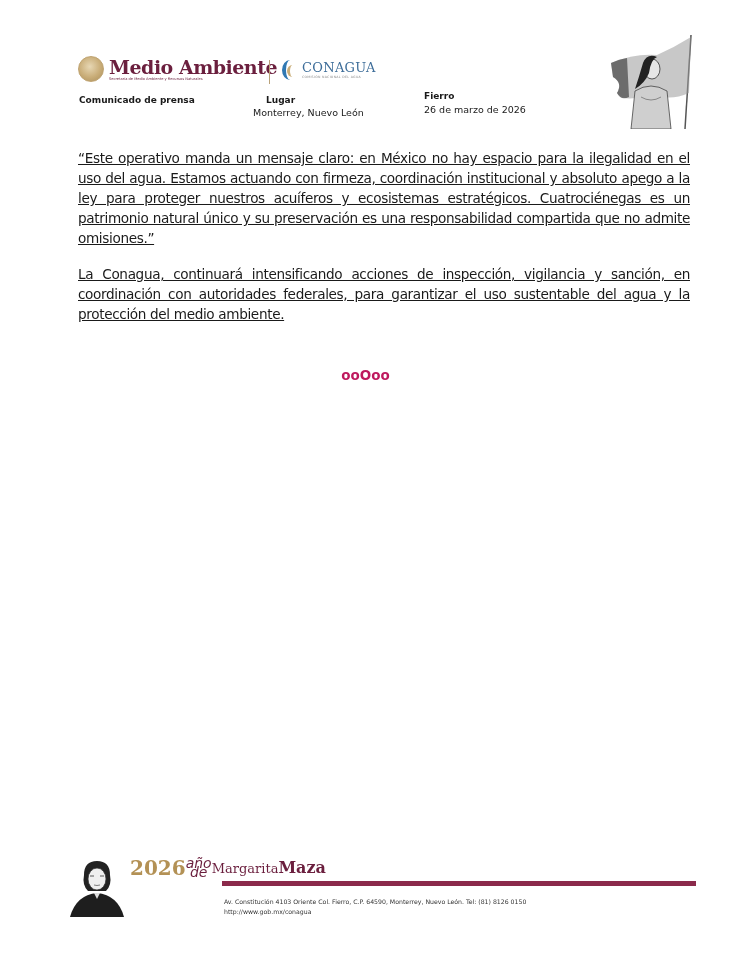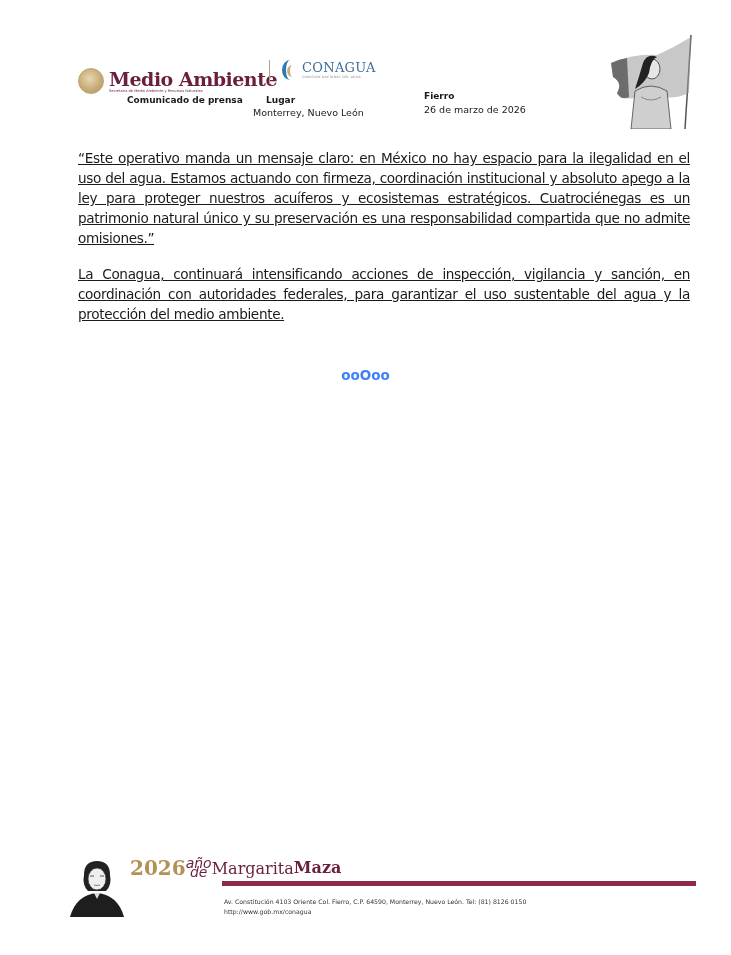--- a/index.html
+++ b/index.html
@@ -1,46 +1,46 @@
 <!DOCTYPE html>
 <html><head>
   <meta charset="utf-8">
   <style>
     html, body { margin: 0; padding: 0; background: #ffffff; }
     body { width: 731px; height: 955px; position: relative; overflow: hidden; font-family: "DejaVu Sans", sans-serif; color: #1a1a1a; }
 
     .header { position: absolute; left: 0; top: 0; width: 731px; height: 140px; }
-    .logo-ma { position: absolute; left: 78px; top: 56px; display: flex; align-items: center; margin-top: 12px; }
+    .logo-ma { position: absolute; left: 78px; top: 56px; display: flex; align-items: center; }
     .seal { width: 24px; height: 24px; border-radius: 50%; background: radial-gradient(circle at 45% 40%, #e7d7b4 0%, #c9ad78 55%, #a88d5a 100%); border: 1px solid #bfa370; margin-right: 5px; }
     .ma-text { display: flex; flex-direction: column; }
     .ma-title { font-family: "DejaVu Serif", serif; font-weight: bold; font-size: 19px; color: #6b1f3e; line-height: 20px; letter-spacing: -0.5px; }
     .ma-sub { font-size: 3.6px; color: #6b1f3e; line-height: 5px; }
     .logo-divider { position: absolute; left: 269px; top: 60px; width: 1px; height: 24px; background: #b9a27a; }
     .logo-cg { position: absolute; left: 280px; top: 58px; display: flex; align-items: center; }
     .cg-icon { width: 18px; height: 24px; position: relative; margin-right: 4px; }
     .cg-icon .wave1 { position: absolute; left: 2px; top: 2px; width: 12px; height: 20px; border-left: 4px solid #2f78b3; border-radius: 50% 0 0 50%; }
     .cg-icon .wave2 { position: absolute; left: 7px; top: 7px; width: 8px; height: 12px; border-left: 3px solid #c9ad78; border-radius: 50% 0 0 50%; }
     .cg-text { display: flex; flex-direction: column; }
     .cg-title { font-family: "DejaVu Serif", serif; font-size: 13px; color: #3d6d99; letter-spacing: 0.3px; line-height: 15px; }
     .cg-sub { font-size: 3.2px; color: #8a8a8a; line-height: 5px; letter-spacing: 0.3px; }
 
     .meta-label { position: absolute; font-size: 9px; font-weight: bold; color: #1a1a1a; }
     .meta-value { position: absolute; font-size: 9.5px; color: #1a1a1a; }
 
     .hero-img { position: absolute; left: 605px; top: 33px; width: 92px; height: 96px; }
 
     .content { position: absolute; left: 78px; top: 148px; width: 612px; font-family: "DejaVu Sans", sans-serif; font-size: 13.6px; line-height: 20px; color: #1a1a1a; text-align: justify; letter-spacing: -0.35px; text-decoration: underline; }
     .content p { margin: 0 0 16px 0; }
-    .closing { position: absolute; left: 0; width: 731px; top: 367px; text-align: center; font-weight: bold; font-size: 13.5px; color: #3b82f6; }
+    .closing { position: absolute; left: 0; width: 731px; top: 367px; text-align: center; font-weight: bold; font-size: 13.5px; color: #be185d; }
 
     .footer-img { position: absolute; left: 66px; top: 857px; width: 62px; height: 60px; }
     .footer-badge { position: absolute; left: 130px; top: 858px; width: 60px; text-align: center; display: flex; flex-direction: row; align-items: center; }
     .fb-year { font-family: "DejaVu Serif", serif; font-weight: bold; color: #b39155; font-size: 20px; line-height: 20px; }
     .fb-ano { color: #6b1f3e; font-size: 14px; line-height: 9px; font-style: italic; }
-    .fb-name1 { font-family: "DejaVu Serif", serif; color: #6b1f3e; font-size: 16px; line-height: 11px; }
+    .fb-name1 { font-family: "DejaVu Serif", serif; color: #6b1f3e; font-size: 13px; line-height: 11px; }
     .fb-name2 { font-family: "DejaVu Serif", serif; color: #6b1f3e; font-size: 16px; line-height: 16px; font-weight: bold; }
     .footer-bar { position: absolute; left: 222px; top: 881px; width: 474px; height: 5px; background: #8b2a4b; }
     .footer-address { position: absolute; left: 224px; top: 897px; font-size: 6.2px; color: #333; line-height: 10px; }
   </style>
 </head>
 <body>
 
 <div class="header">
   <div class="logo-ma">
     <div class="seal"></div>
@@ -54,21 +54,21 @@
     <div class="cg-icon">
       <div class="wave1"></div>
       <div class="wave2"></div>
     </div>
     <div class="cg-text">
       <span class="cg-title">CONAGUA</span>
       <span class="cg-sub">COMISIÓN NACIONAL DEL AGUA</span>
     </div>
   </div>
 
-  <span class="meta-label" style="left:79px; top:95px;margin-left:48px;">Comunicado de prensa</span>
+  <span class="meta-label" style="left:79px; top:95px;">Comunicado de prensa</span>
   <span class="meta-label" style="left:266px; top:95px;">Lugar</span>
   <span class="meta-value" style="left:253px; top:107px;">Monterrey, Nuevo León</span>
   <span class="meta-label" style="left:424px; top:91px;">Fierro</span>
   <span class="meta-value" style="left:424px; top:104px;">26 de marzo de 2026</span>
 
   <svg class="hero-img" viewBox="0 0 92 96">
     <line x1="86" y1="2" x2="80" y2="96" stroke="#555" stroke-width="1.5"></line>
     <path d="M6 30 Q30 20 52 22 Q70 14 86 4 L84 60 Q70 66 58 64 L40 62 Q20 70 12 60 Q18 50 8 44 Z" fill="#9a9a9a" opacity="0.55"></path>
     <path d="M6 30 Q14 26 22 25 L24 64 Q16 68 12 60 Q18 50 8 44 Z" fill="#555" opacity="0.8"></path>
     <ellipse cx="47" cy="36" rx="8" ry="10" fill="#e6e6e6" stroke="#333" stroke-width="0.8"></ellipse>

